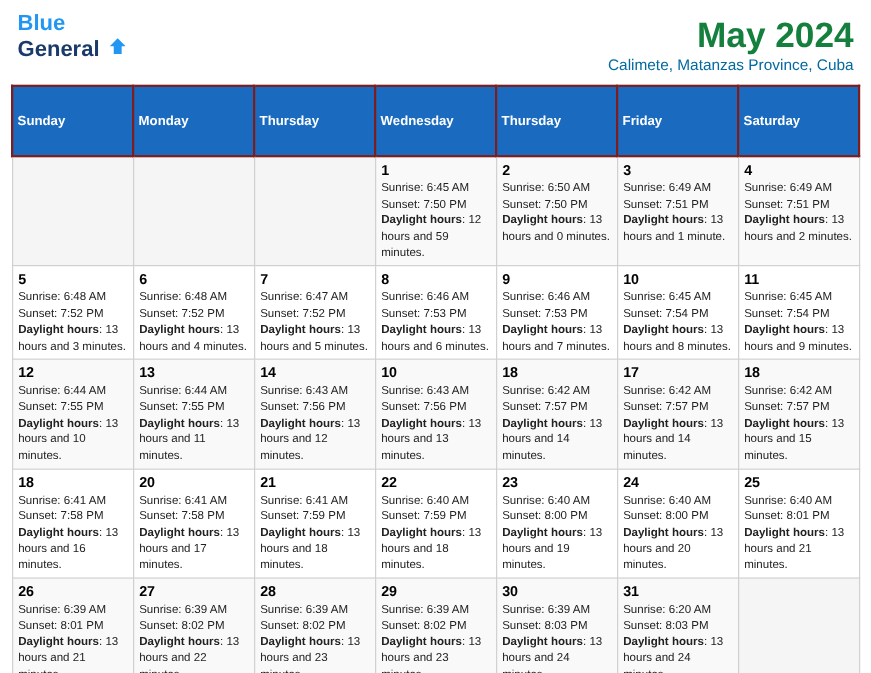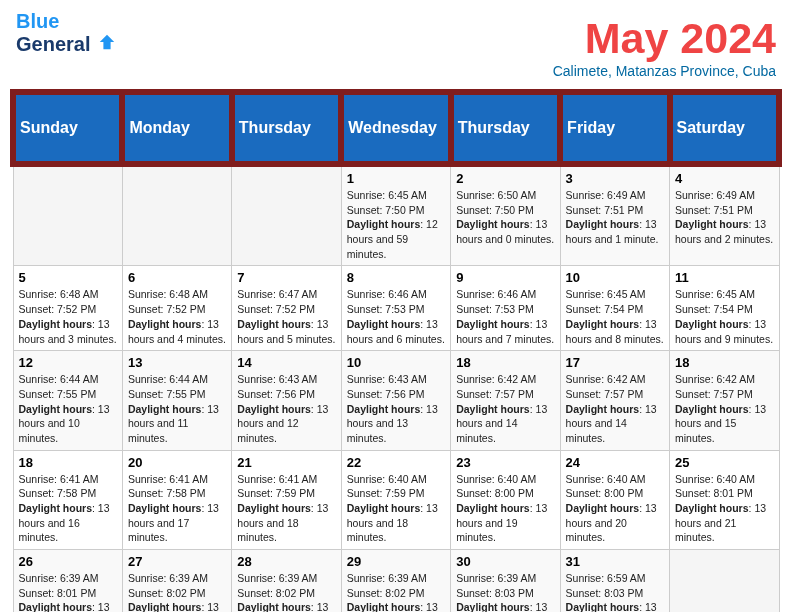--- a/index.html
+++ b/index.html
@@ -29,41 +29,41 @@
     }
     .logo-icon {
       width: 18px;
       height: 18px;
       margin-left: 2px;
     }
     .title-block {
       text-align: right;
     }
     .main-title {
-      font-size: 43px;
+      font-size: 32px;
       font-weight: bold;
-      color: #ef4444;
+      color: #15803d;
     }
     .subtitle {
       font-size: 14px;
       color: #0369a1;
     }
     table {
       width: 100%;
       border-collapse: collapse;
       font-size: 11px;
     }
     thead th {
       background-color: #1a6bbf;
       color: #fff;
       padding: 24px 4px;
       text-align: left;
-      font-size: 16px;
+      font-size: 12px;
       font-weight: bold;
-      border: 6px solid #7f1d1d;
+      border: 2px solid #7f1d1d;
     }
     tbody td {
       border: 1px solid #ccc;
       vertical-align: top;
       padding: 4px 5px;
       min-height: 80px;
       width: calc(100% / 7);
     }
     .day-num {
       font-weight: bold;
@@ -308,20 +308,20 @@
           <div class="cell-text"><strong>Daylight hours</strong>: 13 hours and 23 minutes.</div>
         </td>
         <td>
           <span class="day-num">30</span>
           <div class="cell-text">Sunrise: 6:39 AM</div>
           <div class="cell-text">Sunset: 8:03 PM</div>
           <div class="cell-text"><strong>Daylight hours</strong>: 13 hours and 24 minutes.</div>
         </td>
         <td>
           <span class="day-num">31</span>
-          <div class="cell-text">Sunrise: 6:59 AM</div>
+          <div class="cell-text">Sunrise: 6:20 AM</div>
           <div class="cell-text">Sunset: 8:03 PM</div>
           <div class="cell-text"><strong>Daylight hours</strong>: 13 hours and 24 minutes.</div>
         </td>
         <td class="empty-cell"></td>
       </tr>
     </tbody>
 </table>
 
 </body></html>

